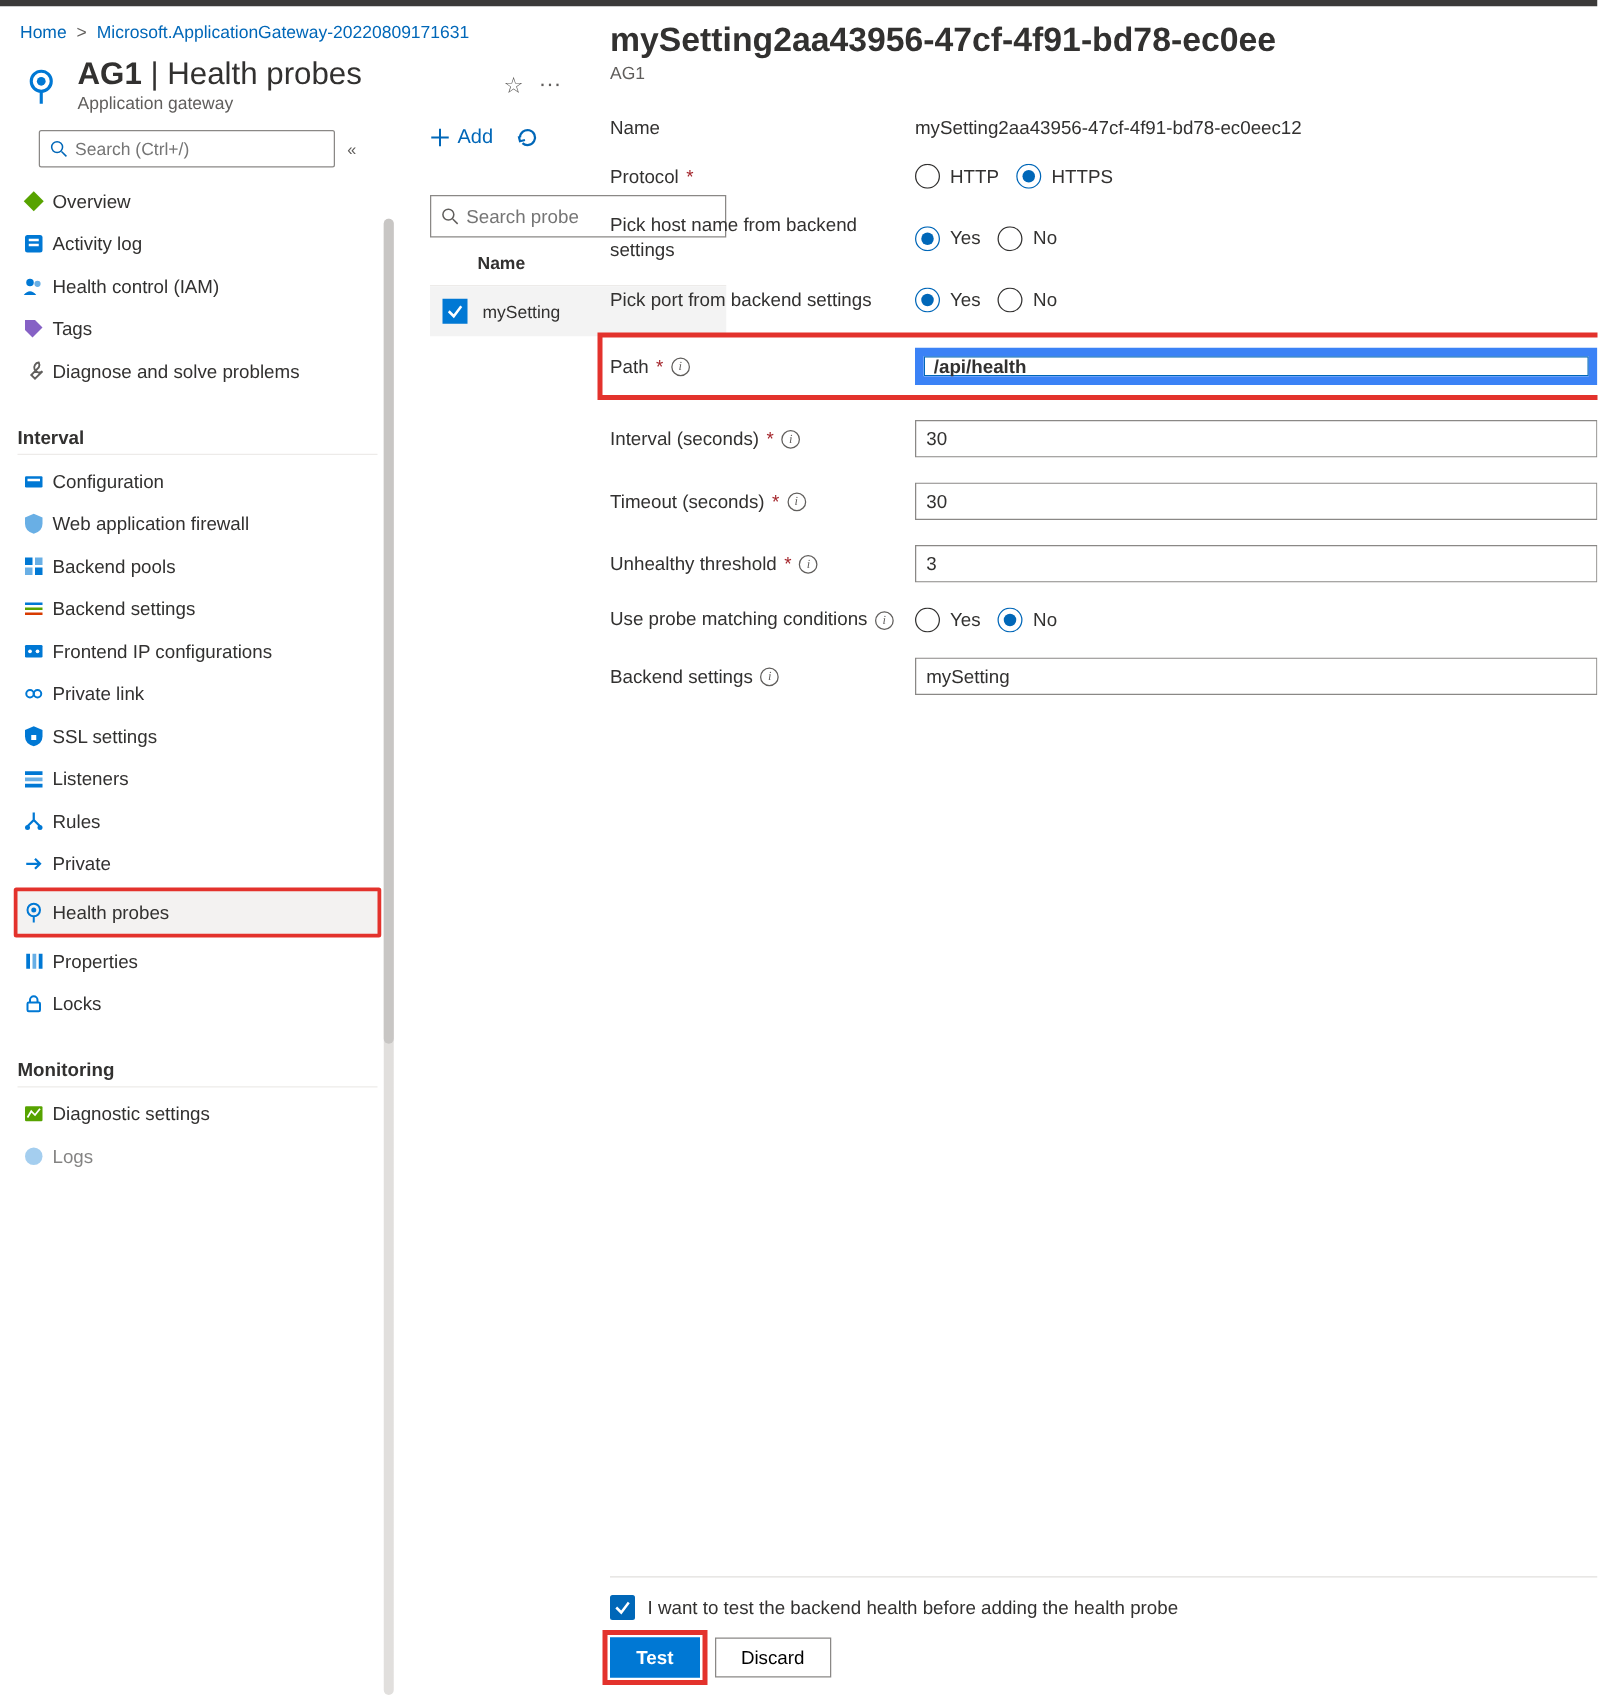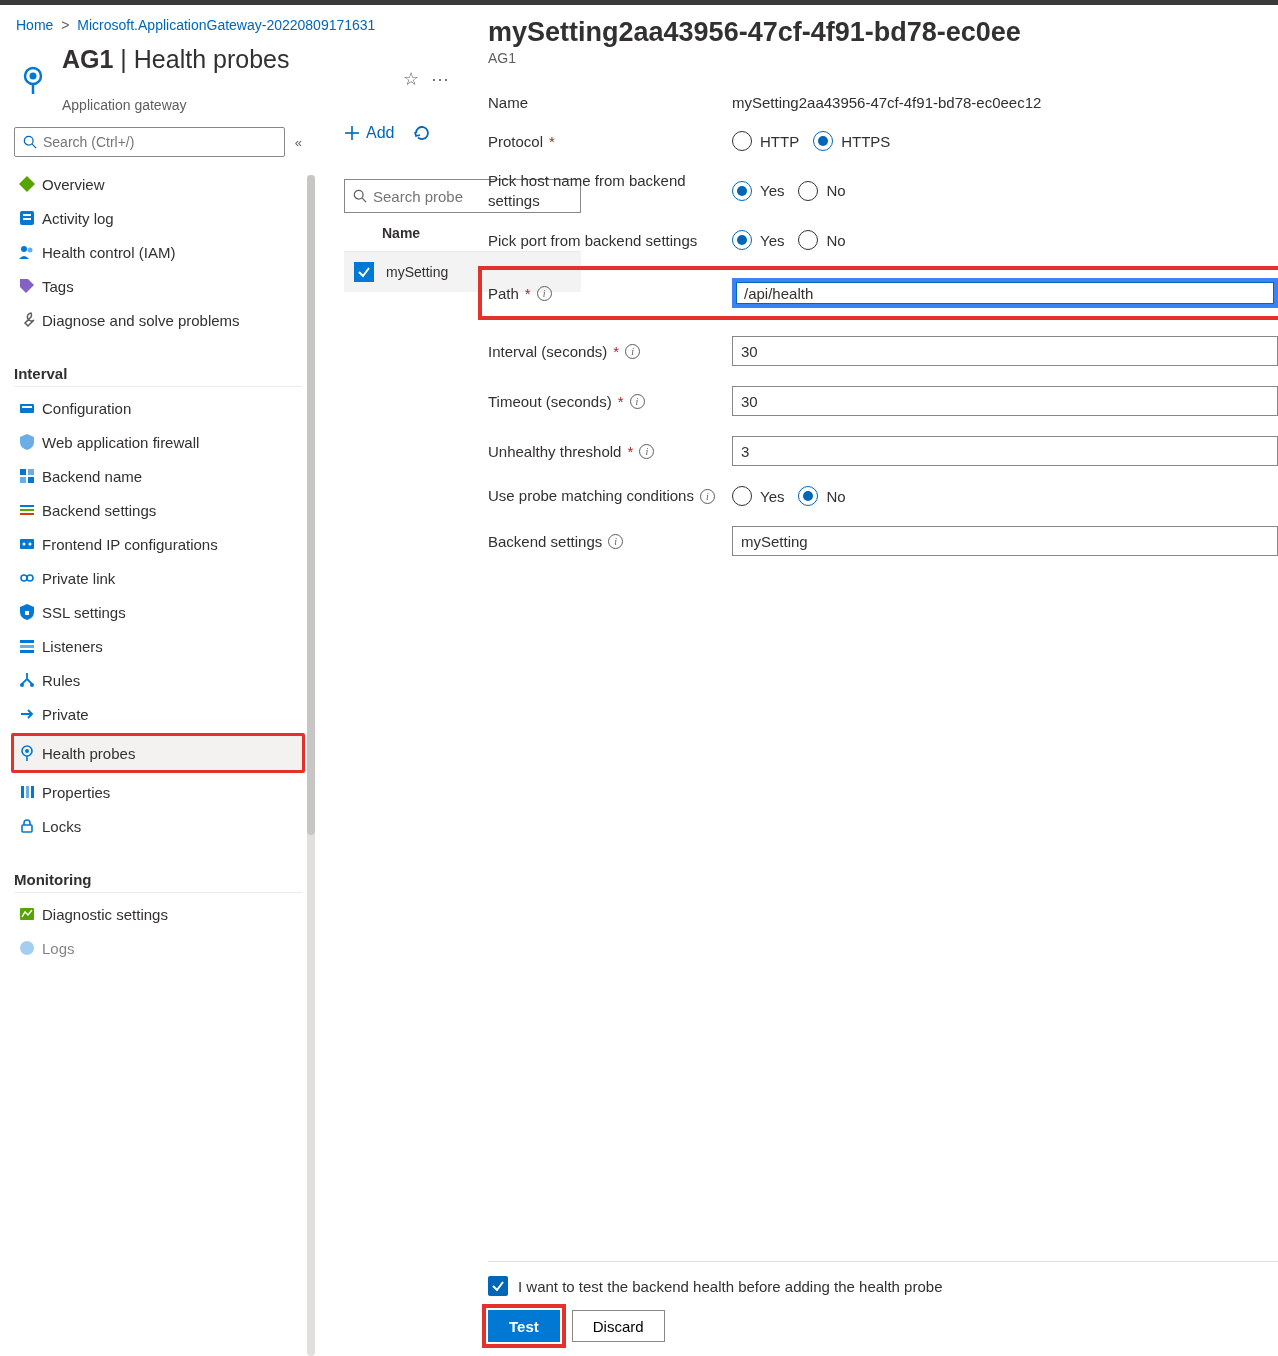--- a/index.html
+++ b/index.html
@@ -35,30 +35,30 @@
   .header-row {
     display: flex;
     align-items: center;
     padding: 8px 16px 2px 16px;
     gap: 12px;
   }
   .header-icon svg { width: 34px; height: 34px; }
   .header-titles { flex: 1; }
   .header-title { font-size: 25px; font-weight: 600; color: #323130; }
   .header-title .thin { font-weight: 400; }
-  .header-sub { font-size: 14px; color: #605e5c; margin-top: 23px; }
+  .header-sub { font-size: 14px; color: #605e5c; }
   .header-actions { display: flex; gap: 12px; align-items: center; color: #605e5c; font-size: 18px;}
   .star, .dots { cursor: pointer; }
   .content-split { display: flex; }
   .sidebar {
     width: 316px;
     flex: 0 0 316px;
     padding: 12px 0 0 0;
   }
-  .search-row { display: flex; align-items: center; padding: 0 14px; gap: 10px; }
+  .search-row { display: flex; align-items: center; padding: 0 31px; gap: 10px; }
   .search-box {
     flex: 1;
     height: 30px;
     border: 1px solid #8a8886;
     display: flex;
     align-items: center;
     padding: 0 8px;
     gap: 6px;
     color: #605e5c;
     border-radius: 2px;
@@ -160,21 +160,21 @@
   .radio.checked { border-color:#0067b8; }
   .radio.checked::after {
     content:""; width:10px; height:10px; border-radius:50%; background:#0067b8;
   }
   .radio-opt { display:flex; align-items:center; gap:8px; cursor:pointer;}
   .text-input {
     flex:1; height:30px; border:1px solid #8a8886; padding:0 8px;
     font-size:15px; font-family:inherit; color:#323130; outline:none;
     min-width: 0;
   }
-  .text-input.focused { border:4px solid #3b82f6; box-shadow: 0 0 0 1px #0067b8 inset; }
+  .text-input.focused { border:7px solid #3b82f6; box-shadow: 0 0 0 1px #0067b8 inset; font-weight: bold; }
   .dropdown {
     flex:1; height:30px; border:1px solid #8a8886; padding:0 8px;
     font-size:15px; display:flex; align-items:center; color:#323130;
   }
   .static-value { font-size:15px; color:#323130; white-space:nowrap; overflow:hidden;}
   .form-row.highlighted {
     border:4px solid #e3322c;
     padding: 8px 6px;
     margin: -4px -10px -4px -10px;
   }
@@ -317,21 +317,21 @@
           </div>
           <div class="nav-item">
             <span class="nav-icon">
                 <svg viewBox="0 0 18 18">
                   <rect x="2" y="2" width="6" height="6" fill="#0078d4"></rect>
                   <rect x="10" y="2" width="6" height="6" fill="#69afe5"></rect>
                   <rect x="2" y="10" width="6" height="6" fill="#69afe5"></rect>
                   <rect x="10" y="10" width="6" height="6" fill="#0078d4"></rect>
                 </svg>
               </span>
-            <span>Backend name</span>
+            <span>Backend pools</span>
           </div>
           <div class="nav-item">
             <span class="nav-icon">
                 <svg viewBox="0 0 18 18">
                   <line x1="2" y1="5" x2="16" y2="5" stroke="#0078d4" stroke-width="2"></line>
                   <line x1="2" y1="9" x2="16" y2="9" stroke="#57a300" stroke-width="2"></line>
                   <line x1="2" y1="13" x2="16" y2="13" stroke="#d83b01" stroke-width="2"></line>
                 </svg>
               </span>
             <span>Backend settings</span>

